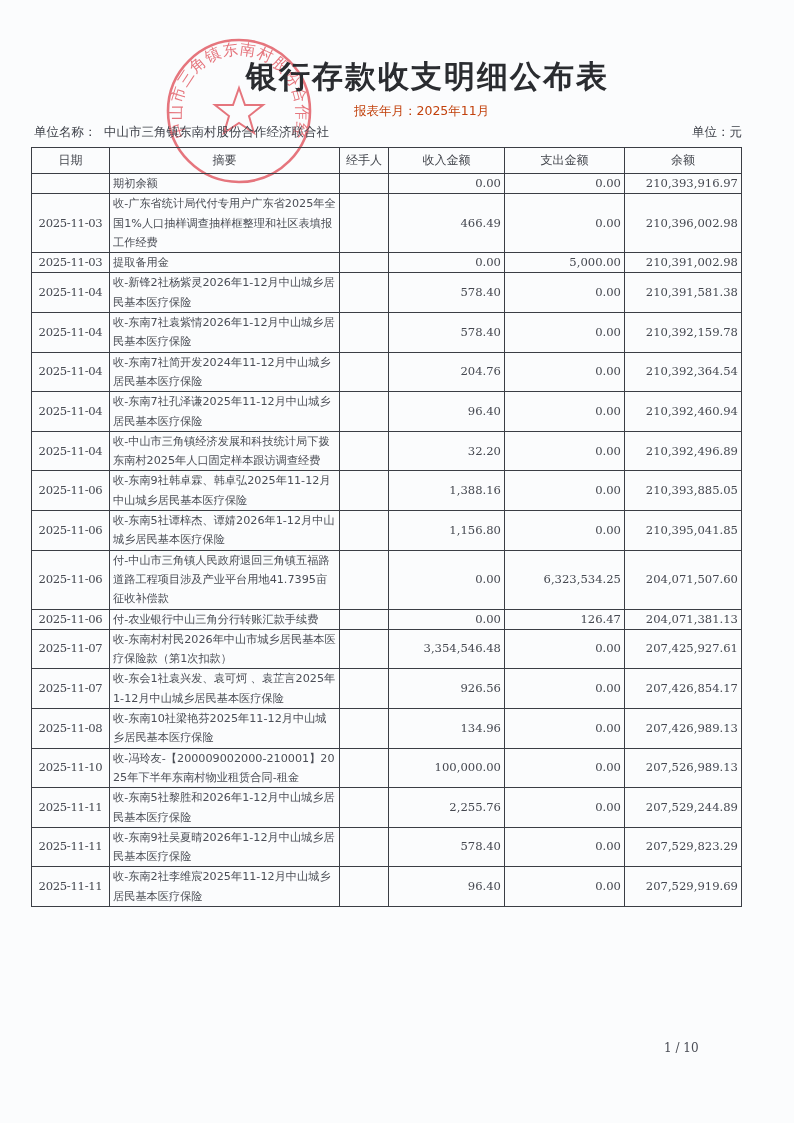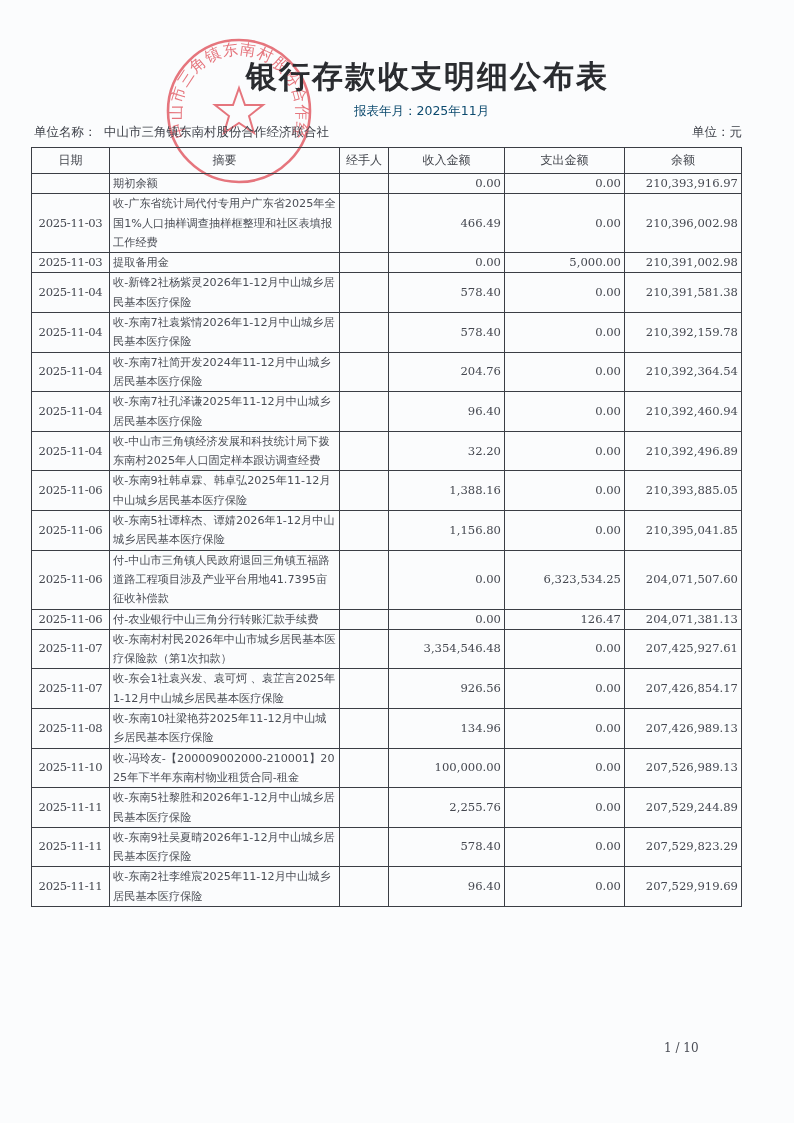--- a/index.html
+++ b/index.html
@@ -9,21 +9,21 @@
       font-family: "DejaVu Serif", "Liberation Serif", serif;
       color: #3a3d44;
     }
     .title {
       position: absolute; left: 0; width: 794px; top: 56px; text-align: center;
       font-family: "DejaVu Sans", "Liberation Sans", sans-serif;
       font-size: 31px; font-weight: bold; letter-spacing: 2px; color: #2a2c30;
       padding-left: 61px; box-sizing: border-box;
     }
     .period {
-      position: absolute; left: 354px; top: 103px; font-size: 12.5px; color: #0c4a6e;
+      position: absolute; left: 354px; top: 103px; font-size: 12.5px; color: #c2410c;
       font-family: "DejaVu Sans", "Liberation Sans", sans-serif;
     }
     .unit-row {
       position: absolute; left: 34px; right: 52px; top: 124px; height: 18px;
       font-size: 12.5px; color: #3f424a;
       font-family: "DejaVu Sans", "Liberation Sans", sans-serif;
     }
     .unit-row .org-label { position: absolute; left: 0; top: 0; }
     .unit-row .org-name { position: absolute; left: 70px; top: 0; }
     .unit-row .unit { position: absolute; right: 0; top: 0; }

